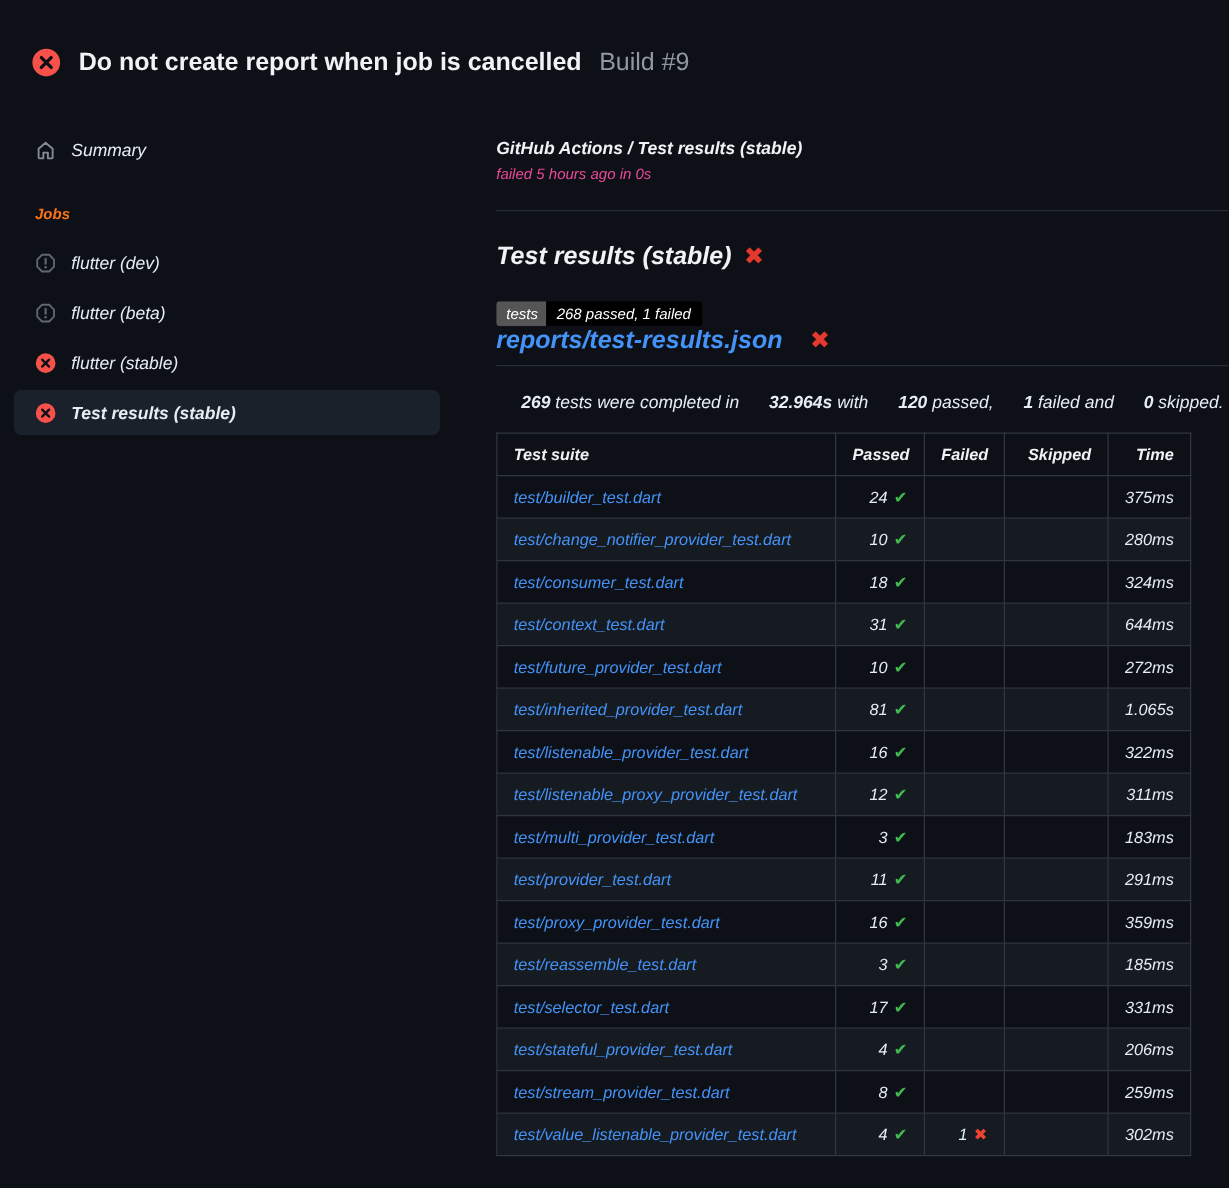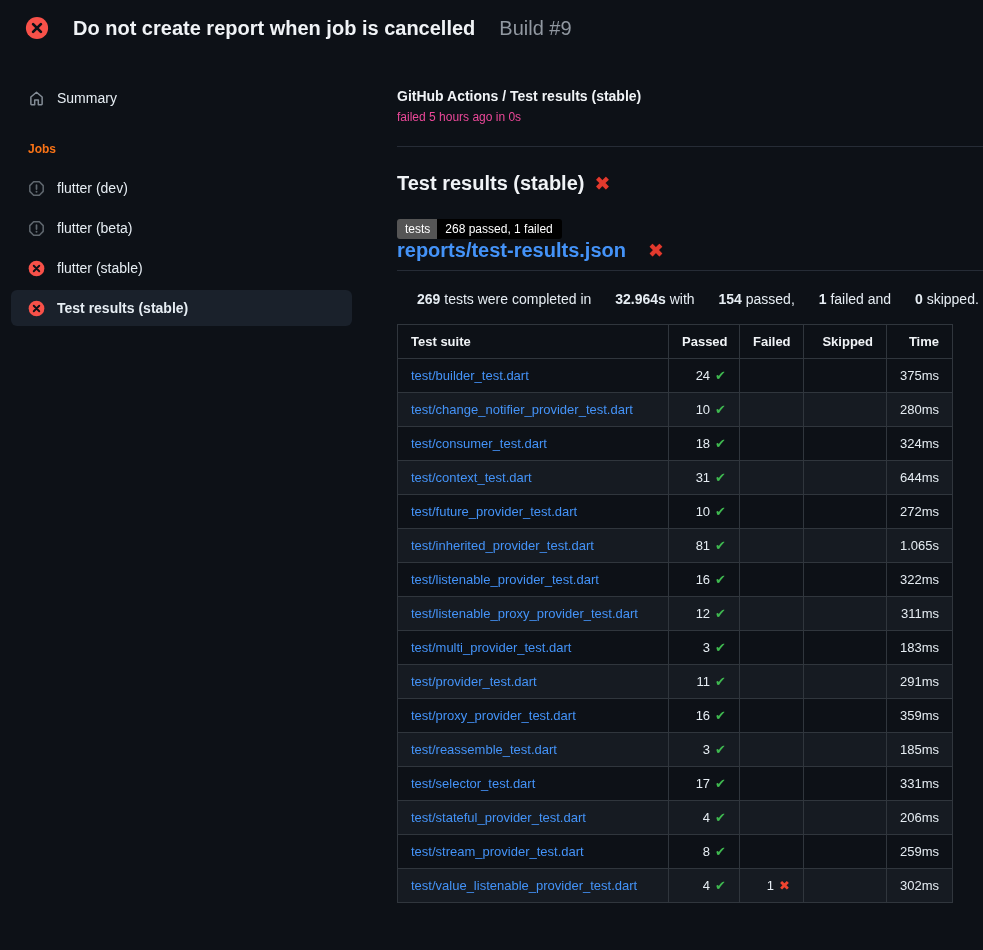--- a/index.html
+++ b/index.html
@@ -5,28 +5,28 @@
   * { margin:0; padding:0; box-sizing:border-box; }
   html,body { width:983px; height:950px; overflow:hidden; }
   body {
     background:#0d1117;
     color:#e6edf3;
     font-family:"Liberation Sans","DejaVu Sans",sans-serif;
     font-size:14px;
   }
   
   .top-header {
-    display:flex; align-items:center; gap:24px;
-    height:56px; padding:0 14px 0 25px;
+    display:flex; align-items:center; gap:14px;
+    height:56px; padding:0 14px 0 25px;margin-top:22px;
   }
   .top-header .title { font-size:20px; font-weight:700; color:#f0f3f6; }
   .top-header .build { font-size:20px; font-weight:400; color:#9198a1; }
 
   
-  .layout { display:flex; align-items:flex-start; }
+  .layout { display:flex; align-items:flex-start;font-style:italic; }
   .sidebar { width:381px; flex:0 0 381px; padding-top:24px; }
   .main { width:586px; flex:1; padding-left:16px; padding-top:32px; }
 
   
   .side-item {
     display:flex; align-items:center; gap:12px;
     height:36px; margin:0 29px 4px 11px; padding:0 10px 0 17px;
     border-radius:6px; cursor:pointer;
   }
   .side-item .label { font-size:14px; color:#e6edf3; }
@@ -159,21 +159,21 @@
         <span class="badge-label">tests</span>
         <span class="badge-value">268 passed, 1 failed</span>
       </span>
     </div>
 
     <div class="report-heading">
       <span class="report-link">reports/test-results.json</span>
       <span class="x-glyph">✖</span>
     </div>
 
-    <div class="summary-line"><span class="b">269</span><span> tests were completed in </span><span class="b">32.964s</span><span> with </span><span class="b">154</span><span> passed, </span><span class="b">1</span><span> failed and </span><span class="b">0</span><span> skipped.</span></div>
+    <div class="summary-line"><span class="b">269</span><span> tests were completed in </span><span class="b">32.964s</span><span> with </span><span class="b">120</span><span> passed, </span><span class="b">1</span><span> failed and </span><span class="b">0</span><span> skipped.</span></div>
 
     <table class="results">
       <colgroup>
         <col style="width:271px">
           <col style="width:71px">
           <col style="width:64px">
         <col style="width:83px">
           <col style="width:66px">
       </colgroup>
       <thead>

